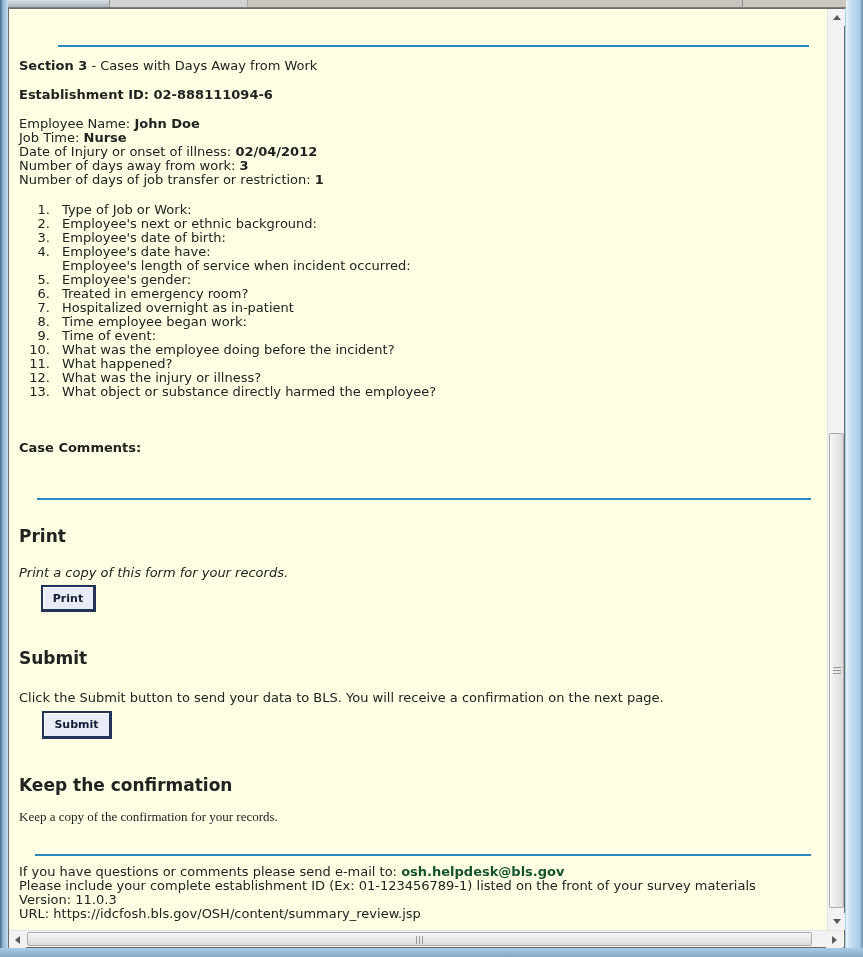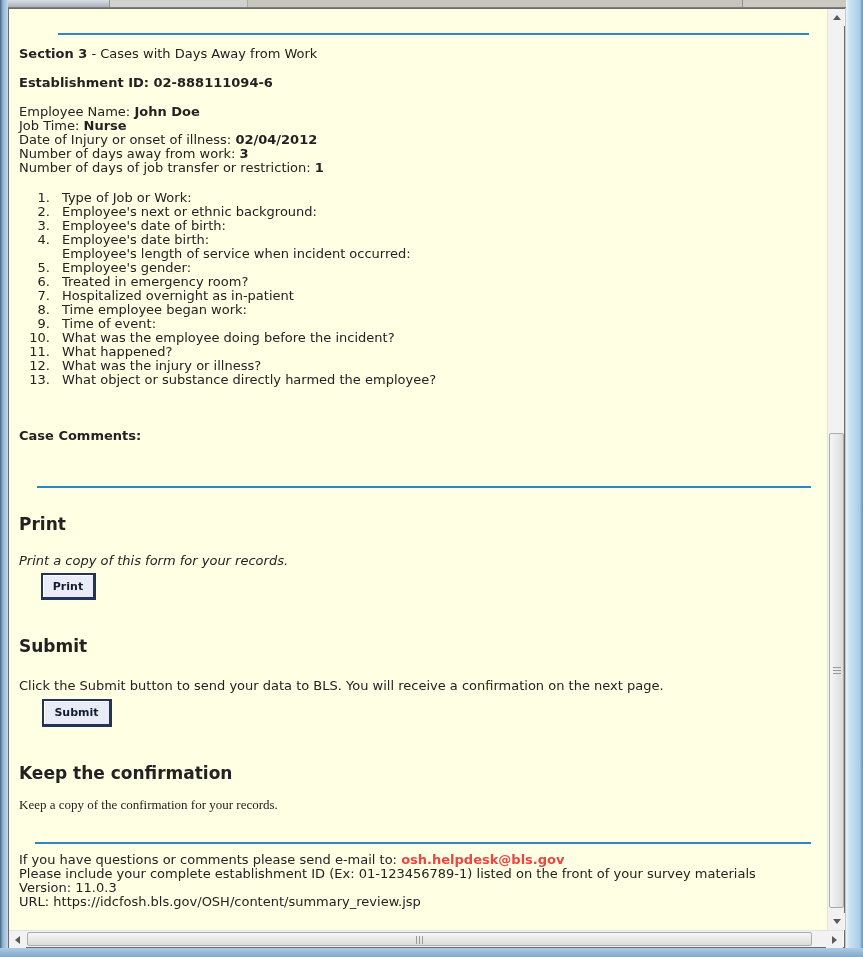--- a/index.html
+++ b/index.html
@@ -25,21 +25,21 @@
   .frame-right { position:absolute; right:0; top:0; width:17px; height:957px;
     background:linear-gradient(to left,#6E8FA9,#A9CCE9 20%,#CBE3F4 80%,#EAF4FB); }
   .frame-bottom { position:absolute; left:0; bottom:0; width:863px; height:9px;
     background:linear-gradient(#A9CCE9,#86A7C2); }
 
   
   .doc { position:absolute; left:8px; top:8px; width:837px; height:940px;
     border:1px solid #6B6B6B; background:#FFFFE4; }
 
   .viewport { position:absolute; left:0; top:0; width:816px; height:921px;
-    overflow:hidden; background:#FFFFE4; padding:4px 10px; }
+    overflow:hidden; background:#FFFFE4; padding:16px 10px; }
 
   
   .vsb { position:absolute; right:0; top:0; width:17px; height:921px; background:#F2F2F2;
     border-left:1px solid #E3E3E3; }
   .hsb { position:absolute; left:0; bottom:0; width:834px; height:17px; background:#F2F2F2;
     border-top:1px solid #E3E3E3; display:flex; }
   .sb-btn { width:17px; height:17px; background:#F2F2F2; display:flex; align-items:center; justify-content:center; flex:none; }
   .tri { width:0; height:0; }
   .tri-up    { border-left:4px solid transparent; border-right:4px solid transparent; border-bottom:5px solid #5A5A5A; }
   .tri-down  { border-left:4px solid transparent; border-right:4px solid transparent; border-top:5px solid #5A5A5A; }
@@ -88,21 +88,21 @@
     display:block; font-family:"DejaVu Sans", sans-serif; font-weight:bold; font-size:11px;
     color:#111C33; background:#E9ECF6; cursor:pointer;
     border:2px solid #223457; border-right-width:3px; border-bottom-width:3px;
     box-shadow:inset 1px 1px 0 #FFFFFF;
   }
   .btn-print { margin:5px 0 0 22px; width:55px; height:27px; }
   .btn-submit { margin:6px 0 0 23px; width:70px; height:28px; }
 
   .footer { margin-top:9px; }
   .footer-line { line-height:14px; white-space:nowrap; }
-  .email-link { color:#ef4444; font-weight:bold; text-decoration:none; cursor:pointer; }
+  .email-link { color:#14532d; font-weight:bold; text-decoration:none; cursor:pointer; }
 </style>
 </head>
 <body>
 
 <div class="window">
 
   <div class="top-strip">
     <div class="strip-seg1"></div>
     <div class="strip-seg2"></div>
     <div class="strip-seg3"></div>
@@ -153,21 +153,21 @@
           <span class="qnum">2.</span>
           <span class="qline">Employee's next or ethnic background:</span>
             <span class="qline"></span>
         </div>
         <div class="qitem">
           <span class="qnum">3.</span>
             <span class="qline">Employee's date of birth:</span>
         </div>
         <div class="qitem">
           <span class="qnum">4.</span>
-          <span class="qline">Employee's date birth:</span>
+          <span class="qline">Employee's date have:</span>
             <span class="qline">Employee's length of service when incident occurred:</span>
         </div>
         <div class="qitem">
           <span class="qnum">5.</span>
           <span class="qline">Employee's gender:</span>
             <span class="qline"></span>
         </div>
         <div class="qitem">
           <span class="qnum">6.</span>
           <span class="qline">Treated in emergency room?</span>

